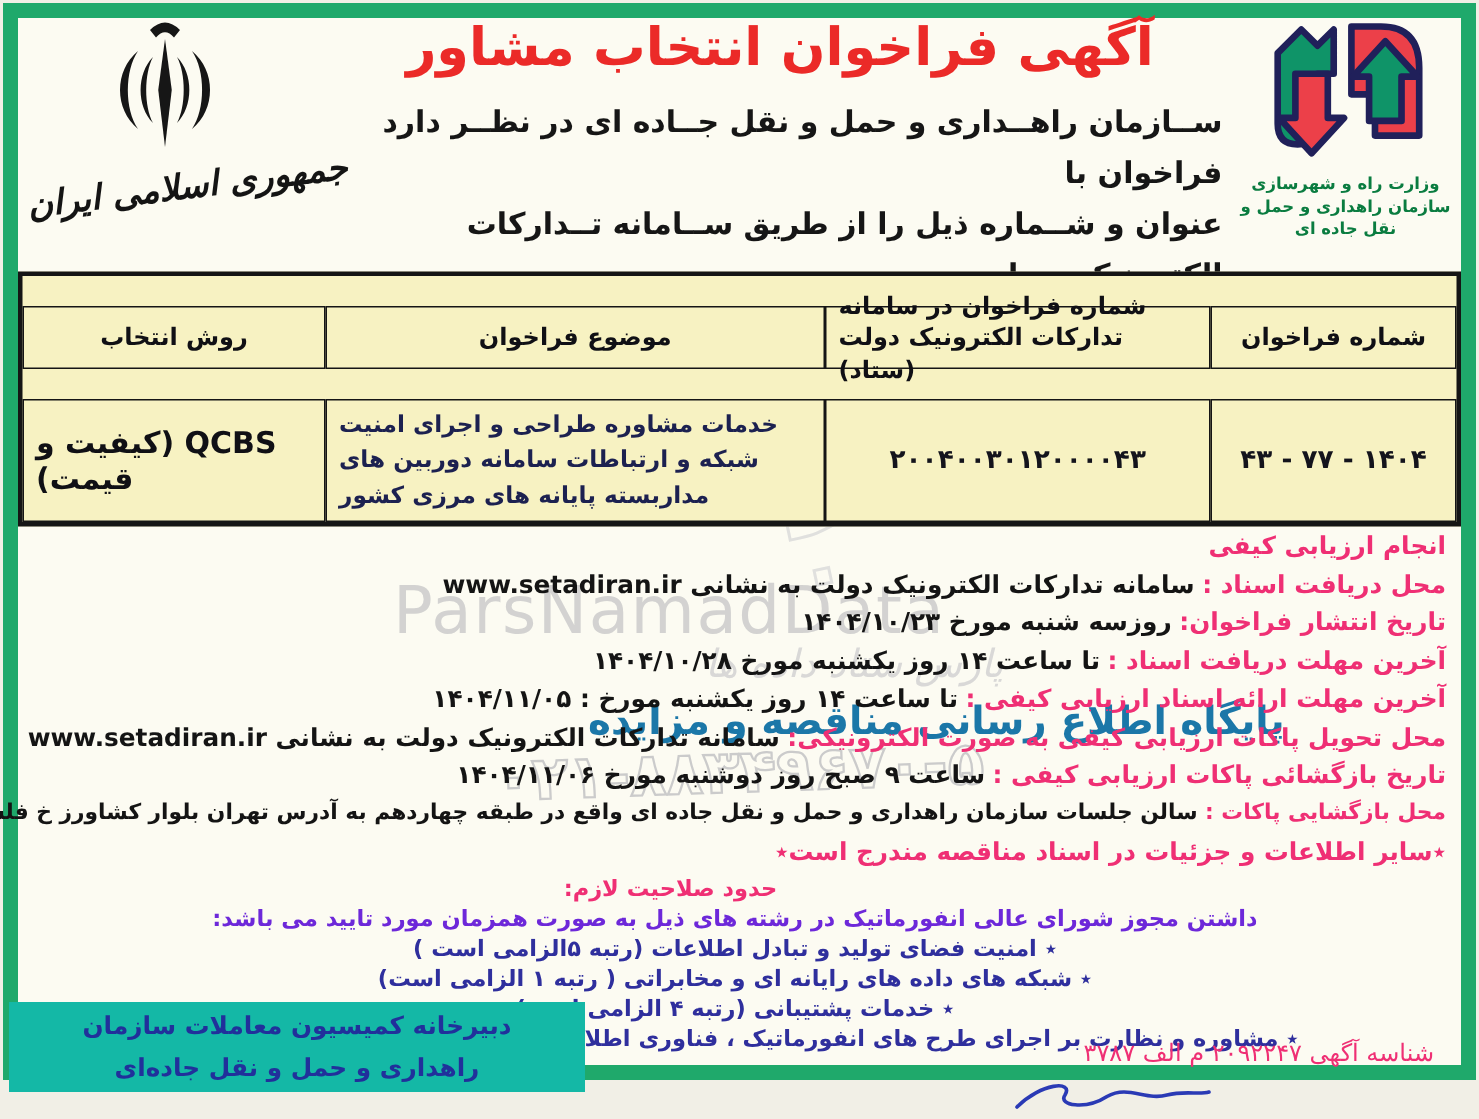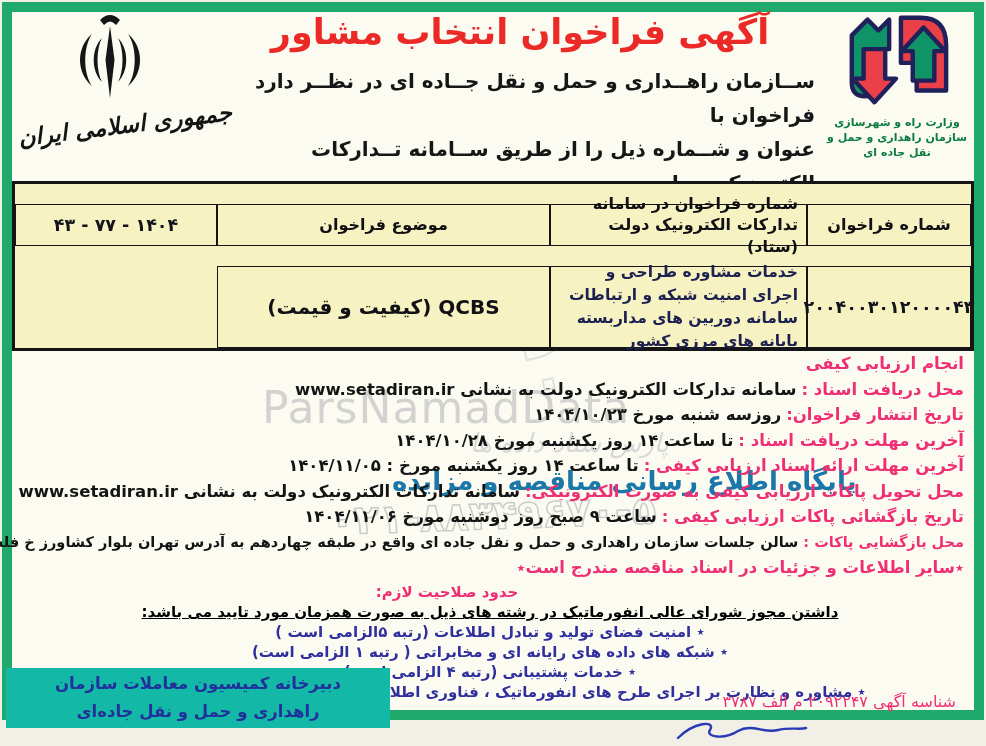--- a/index.html
+++ b/index.html
@@ -35,40 +35,40 @@
   .logo svg{display:block;margin:0 auto;}
   .logo-cap{margin-top:2px;font-size:11px;font-weight:bold;color:#0a7c40;
             line-height:1.35;direction:rtl;}
 
   
   .ttable{position:absolute;left:12px;top:181px;width:962px;z-index:2;direction:rtl;
           display:grid;grid-template-columns:164px 257px 333px 1fr;
           grid-template-rows:62px 102px;background:#f7f2c2;border:3px solid #151515;
           box-sizing:border-box;}
   .tcell{border:1.5px solid #151515;display:flex;align-items:center;justify-content:center;
-         text-align:right;font-weight:bold;padding:2px 8px;box-sizing:border-box;margin-top:20px;}
+         text-align:left;font-weight:bold;padding:2px 8px;box-sizing:border-box;margin-top:20px;}
   .thead{font-size:16px;color:#101015;line-height:1.35;}
   .tnum{font-size:17.5px;color:#14141c;letter-spacing:.5px;}
   .tsubject{font-size:15.5px;color:#1c2150;line-height:1.5;}
   .tmethod{font-size:20px;color:#101015;}
 
   
   .details{position:absolute;right:22px;left:16px;top:351px;z-index:2;direction:rtl;
            text-align:right;}
   .dline{height:25.5px;line-height:25.5px;white-space:nowrap;font-weight:bold;
          font-size:16.5px;}
   .dline .lbl{color:#ef2f74;}
   .dline .txt{color:#141414;margin-right:5px;}
   .dline.long{font-size:14.5px;}
 
   .quals{position:absolute;right:22px;left:16px;top:582px;z-index:2;direction:rtl;
          text-align:center;font-weight:bold;}
   .qline{height:20px;line-height:20px;white-space:nowrap;font-size:15px;}
   .qhead{color:#ef2f74;margin-right:86px;}
-  .qintro{color:#000000;text-decoration:underline;}
+  .qintro{color:#6d28d9;}
   .qitem{color:#2f2f9d;}
 
   .adid{position:absolute;right:30px;top:692px;z-index:2;direction:rtl;font-weight:normal;
         font-size:16px;color:#ef2f74;white-space:nowrap;}
 
   .secbox{position:absolute;left:6px;top:668px;width:384px;height:60px;z-index:3;
           background:#14b8a6;color:#21309b;font-weight:bold;font-size:16.5px;
           line-height:28px;text-align:center;direction:rtl;padding-top:2px;
           box-sizing:border-box;}
 
@@ -118,20 +118,21 @@
     <div class="logo-cap">
       <div>وزارت راه و شهرسازی</div>
       <div>سازمان راهداری و حمل و نقل جاده ای</div>
     </div>
   </div>
 
   <div class="ttable">
     <div class="tcell thead">شماره فراخوان</div>
     <div class="tcell thead">شماره فراخوان در سامانه تدارکات الکترونیک دولت (ستاد)</div>
     <div class="tcell thead">موضوع فراخوان</div>
+    <div class="tcell thead">روش انتخاب</div>
     <div class="tcell tnum">۱۴۰۴ - ۷۷ - ۴۳</div>
     <div class="tcell tnum">۲۰۰۴۰۰۳۰۱۲۰۰۰۰۴۳</div>
     <div class="tcell tsubject">خدمات مشاوره طراحی و اجرای امنیت شبکه و ارتباطات سامانه دوربین های مداربسته پایانه های مرزی کشور</div>
     <div class="tcell tmethod">QCBS (کیفیت و قیمت)</div>
   </div>
 
   <div class="details">
     <div class="dline">
       <span class="lbl">انجام ارزیابی کیفی</span><span class="txt"></span>
     </div>

